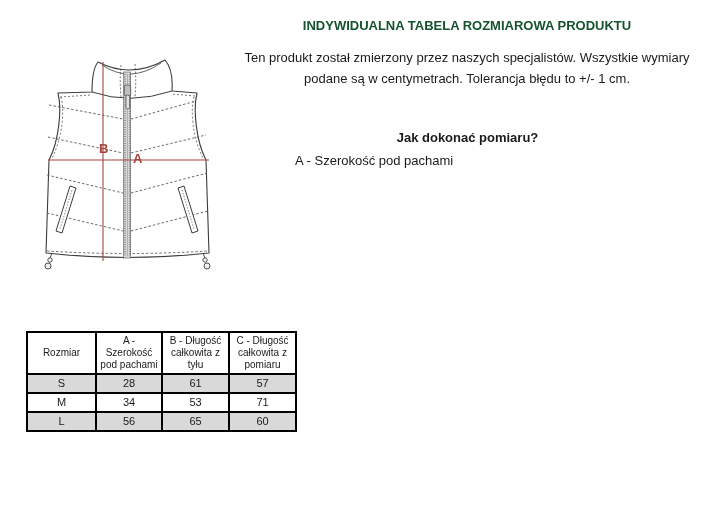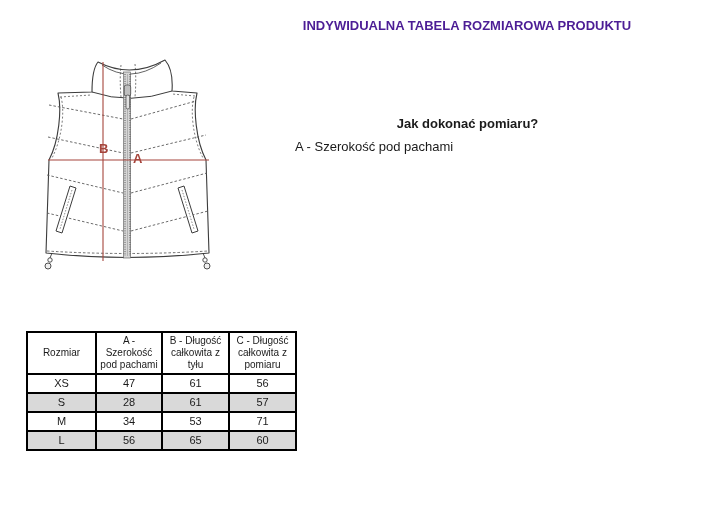--- a/index.html
+++ b/index.html
@@ -3,25 +3,25 @@
 <meta charset="utf-8">
 <style>
   html, body { margin:0; padding:0; background:#ffffff; }
   .page {
     position:relative; width:722px; height:527px; background:#ffffff;
     font-family:"Liberation Sans", sans-serif; color:#1a1a1a; overflow:hidden;
   }
   .vest { position:absolute; left:25px; top:5px; width:200px; height:290px; }
 
   .head-block { position:absolute; left:232px; top:18px; width:470px; text-align:center; }
-  .title { font-size:13px; font-weight:700; color:#4c1d95; white-space:nowrap; }
+  .title { font-size:13px; font-weight:700; color:#14532d; white-space:nowrap; }
   .desc { margin-top:14px; font-size:13px; line-height:21px; }
   .desc-line { white-space:nowrap; }
 
-  .guide { position:absolute; left:295px; top:116px; width:345px; font-size:13px; }
+  .guide { position:absolute; left:295px; top:130px; width:345px; font-size:13px; }
   .guide-heading { font-weight:700; text-align:center; margin-bottom:5px; }
   .guide-item { line-height:21px; }
 
   .size-table { position:absolute; left:26px; top:331px; border-collapse:collapse; table-layout:fixed; }
   .size-table th, .size-table td {
     border:2px solid #000; text-align:center; vertical-align:middle;
     font-weight:400; overflow:hidden;
   }
   .size-table th { font-size:10px; line-height:12px; padding:2px 2px; height:34px; }
   .size-table td { font-size:11px; height:17px; line-height:17px; padding:0 2px; }
@@ -92,20 +92,24 @@
     </g>
     <g>
       <path d="M 23,155 L 184,155" stroke="#a6453c" stroke-width="1.1" fill="none"></path>
     </g>
     <text x="74" y="148" class="red-label">B</text>
     <text x="108" y="158" class="red-label">A</text>
   </svg>
 
   <div class="head-block">
     <div class="title">INDYWIDUALNA TABELA ROZMIAROWA PRODUKTU</div>
+    <div class="desc">
+      <div class="desc-line">Ten produkt został zmierzony przez naszych specjalistów. Wszystkie wymiary</div>
+      <div class="desc-line">podane są w centymetrach. Tolerancja błędu to +/- 1 cm.</div>
+    </div>
   </div>
 
   <div class="guide">
     <div class="guide-heading">Jak dokonać pomiaru?</div>
     <div class="guide-item">A - Szerokość pod pachami</div>
   </div>
 
   <table class="size-table">
     <colgroup>
         <col style="width:69px">
@@ -115,26 +119,20 @@
       </colgroup>
     <thead>
       <tr>
         <th>Rozmiar</th>
         <th>A - Szerokość pod pachami</th>
         <th>B - Długość całkowita z tyłu</th>
         <th>C - Długość całkowita z pomiaru</th>
       </tr>
     </thead>
     <tbody>
-      <tr>
-        <td>XS</td>
-        <td>47</td>
-        <td>61</td>
-        <td>56</td>
-      </tr>
       <tr class="alt">
         <td>S</td>
         <td>28</td>
         <td>61</td>
         <td>57</td>
       </tr>
       <tr>
         <td>M</td>
         <td>34</td>
         <td>53</td>

